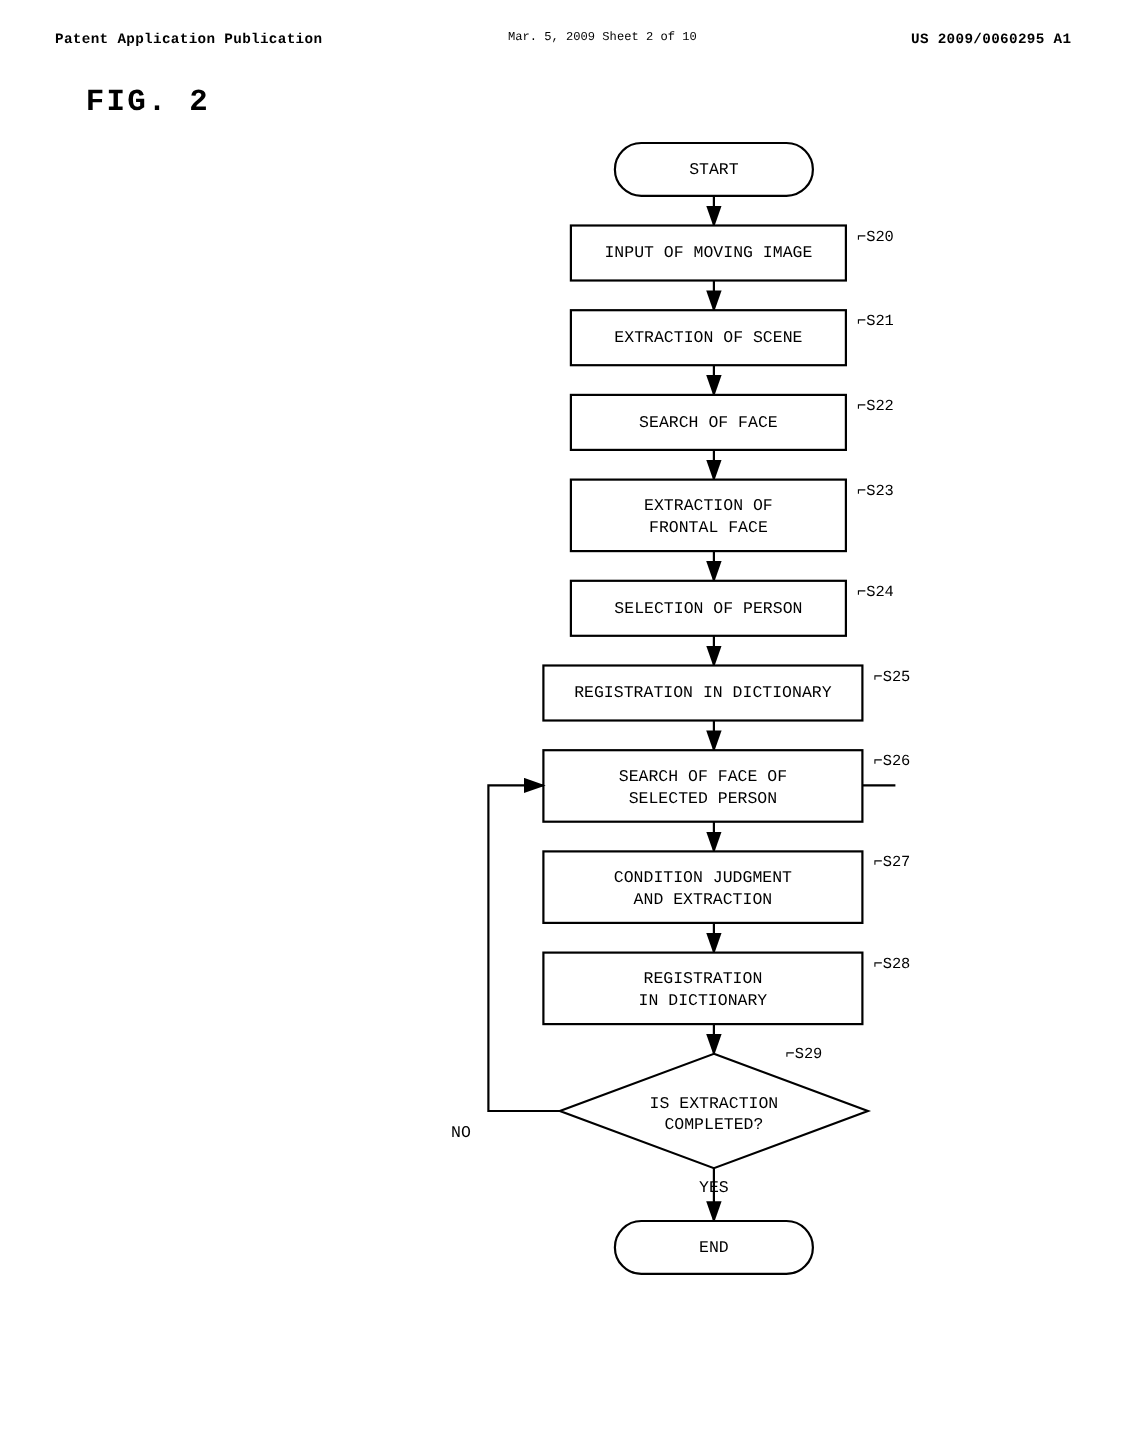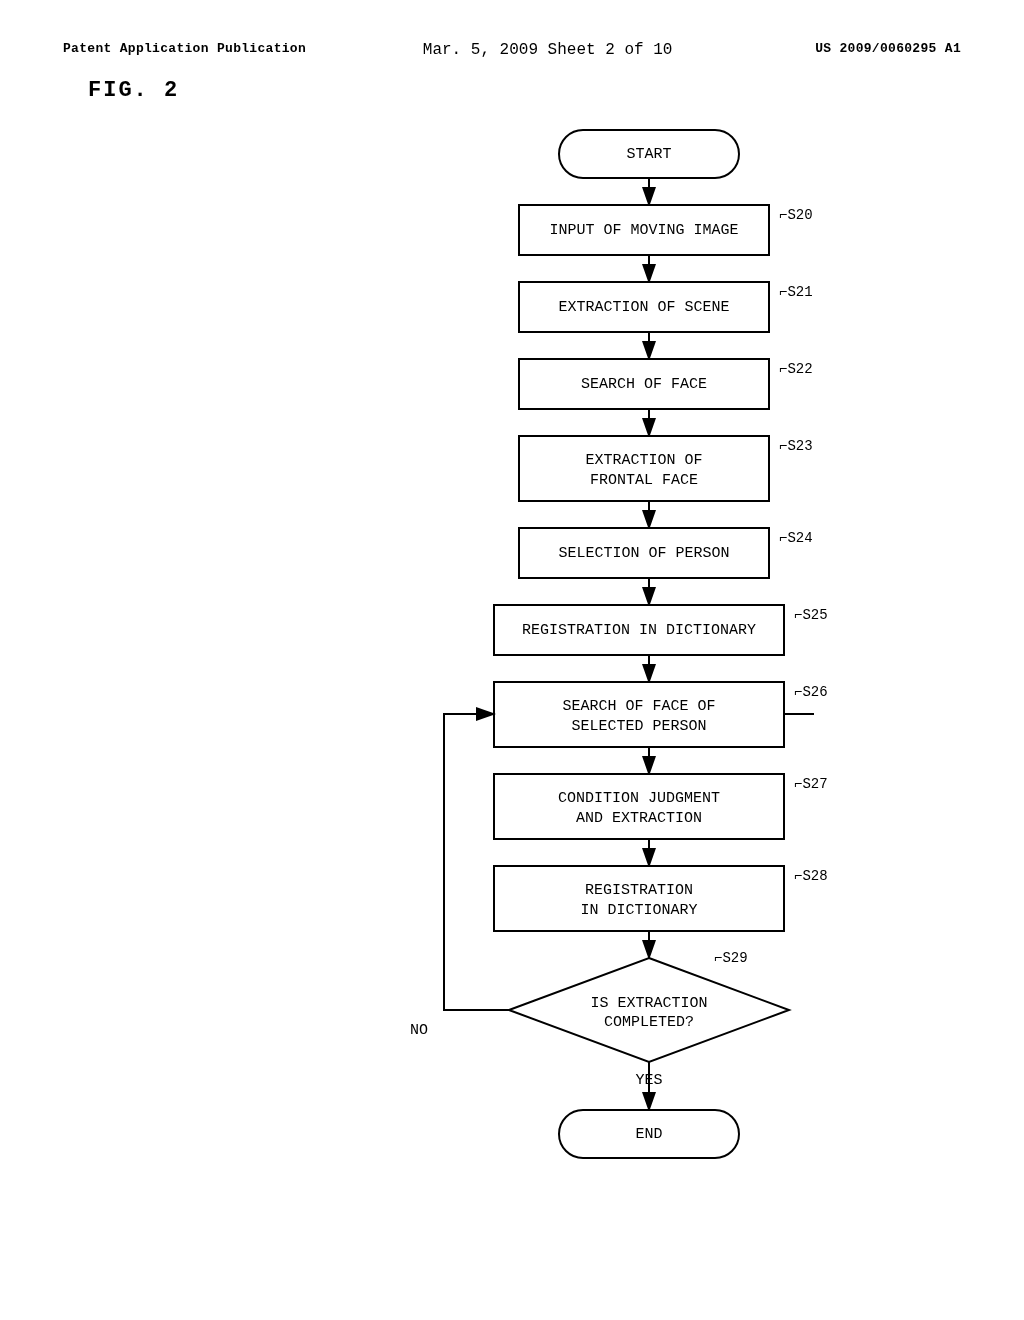--- a/index.html
+++ b/index.html
@@ -11,59 +11,59 @@
       min-height: 1320px;
       position: relative;
       overflow: hidden;
     }
 
     .page {
       background: #ffffff;
       width: 1024px;
       min-height: 1320px;
       position: relative;
-      padding: 13px;
+      padding: 0;
     }
 
     
     .header {
       display: flex;
       justify-content: space-between;
       align-items: flex-start;
       padding: 28px 50px 10px 50px;
       border-bottom: none;
     }
 
     .header-left {
       font-size: 13px;
       font-weight: bold;
       color: #000;
       letter-spacing: 0.3px;
     }
 
     .header-center {
-      font-size: 16px;
+      font-size: 11px;
       color: #000;
       text-align: center;
     }
 
     .header-right {
       font-size: 13px;
       font-weight: bold;
       color: #000;
       letter-spacing: 0.3px;
       margin-left: 26px;
     }
 
     
     .fig-title {
       position: absolute;
       top: 78px;
-      left: 88px;
-      font-size: 22px;
+      left: 78px;
+      font-size: 28px;
       font-weight: bold;
       color: #000;
       letter-spacing: 2px;
     }
 
     
     .flowchart {
       position: absolute;
       top: 110px;
       left: 0;

